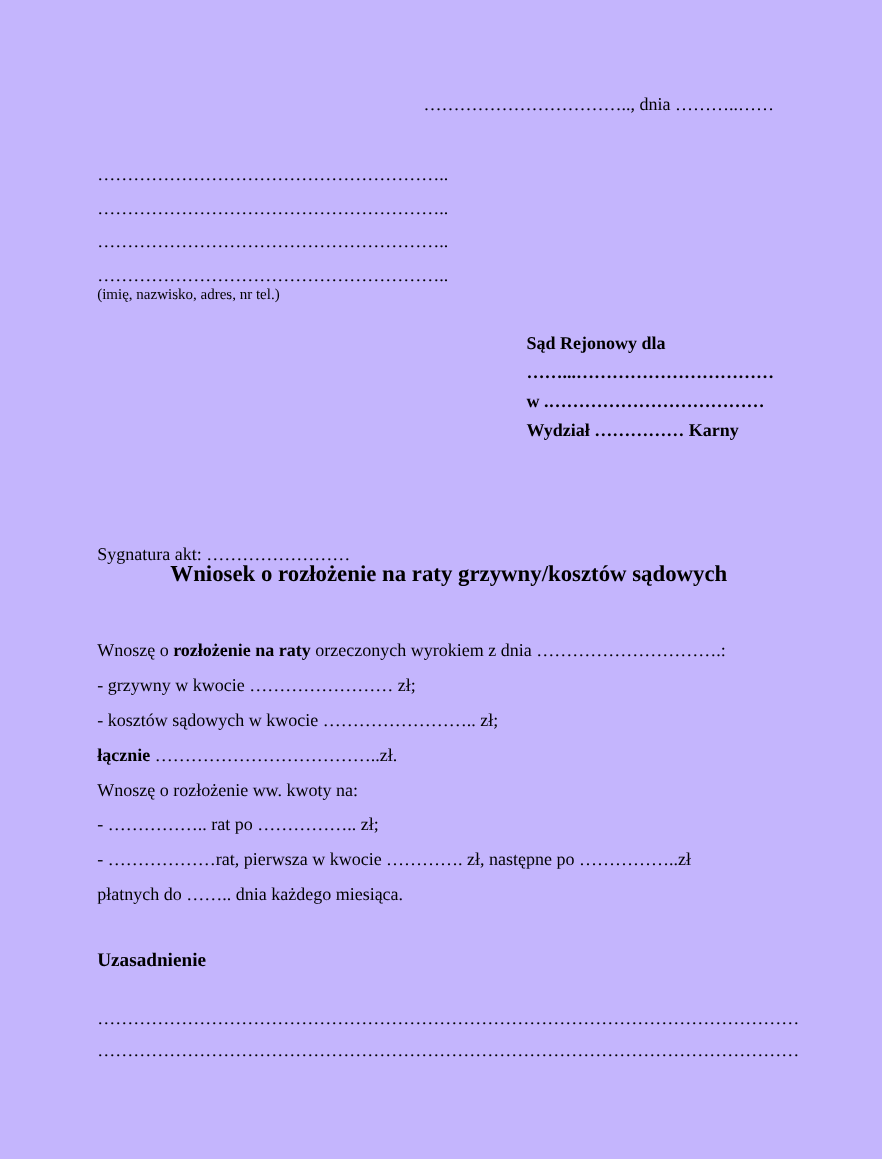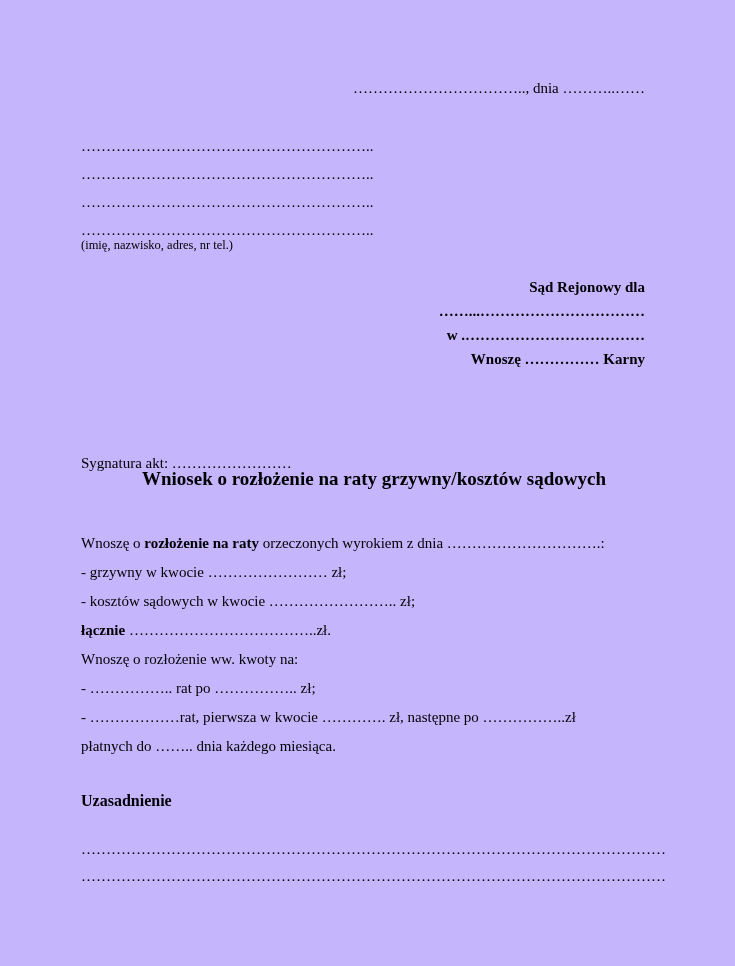--- a/index.html
+++ b/index.html
@@ -35,21 +35,20 @@
   .sender-caption {
     position: absolute;
     top: 238px;
     left: 81px;
     font-size: 12.5px;
   }
   .court-block {
     position: absolute;
     top: 275px;
     right: 90px;
-    text-align: right;
     font-weight: bold;
     line-height: 24px;
     white-space: nowrap;
   }
   .case-ref {
     position: absolute;
     top: 409px;
     left: 81px;
     margin-top: 46px;
   }
@@ -109,21 +108,21 @@
     <div class="dotline">…………………………………………………..</div>
     <div class="dotline">…………………………………………………..</div>
   </div>
 
   <div class="sender-caption">(imię, nazwisko, adres, nr tel.)</div>
 
   <div class="court-block">
     <div>Sąd Rejonowy dla</div>
     <div>……...……………………………</div>
     <div>w .………………………………</div>
-    <div>Wnoszę …………… Karny</div>
+    <div>Wydział …………… Karny</div>
   </div>
 
   <div class="case-ref">Sygnatura akt: ……………………</div>
 
   <h1 class="doc-title">Wniosek o rozłożenie na raty grzywny/kosztów sądowych</h1>
 
   <div class="request-body">
     <p><span>Wnoszę o </span><b>rozłożenie na raty</b><span> orzeczonych wyrokiem z dnia ………………………….:</span></p>
     <p>- grzywny w kwocie …………………… zł;</p>
     <p>- kosztów sądowych w kwocie …………………….. zł;</p>

